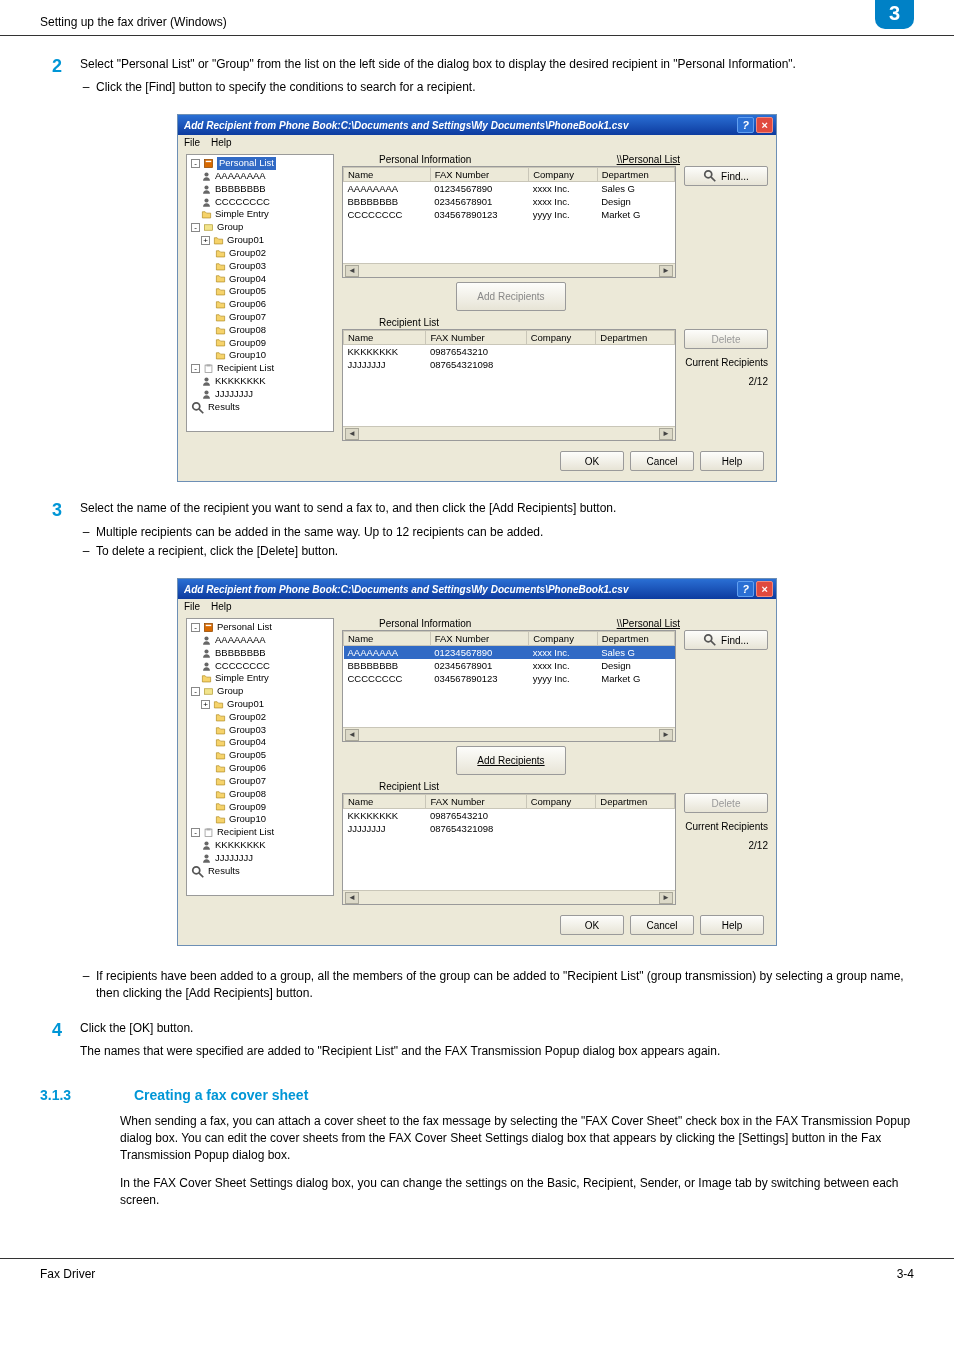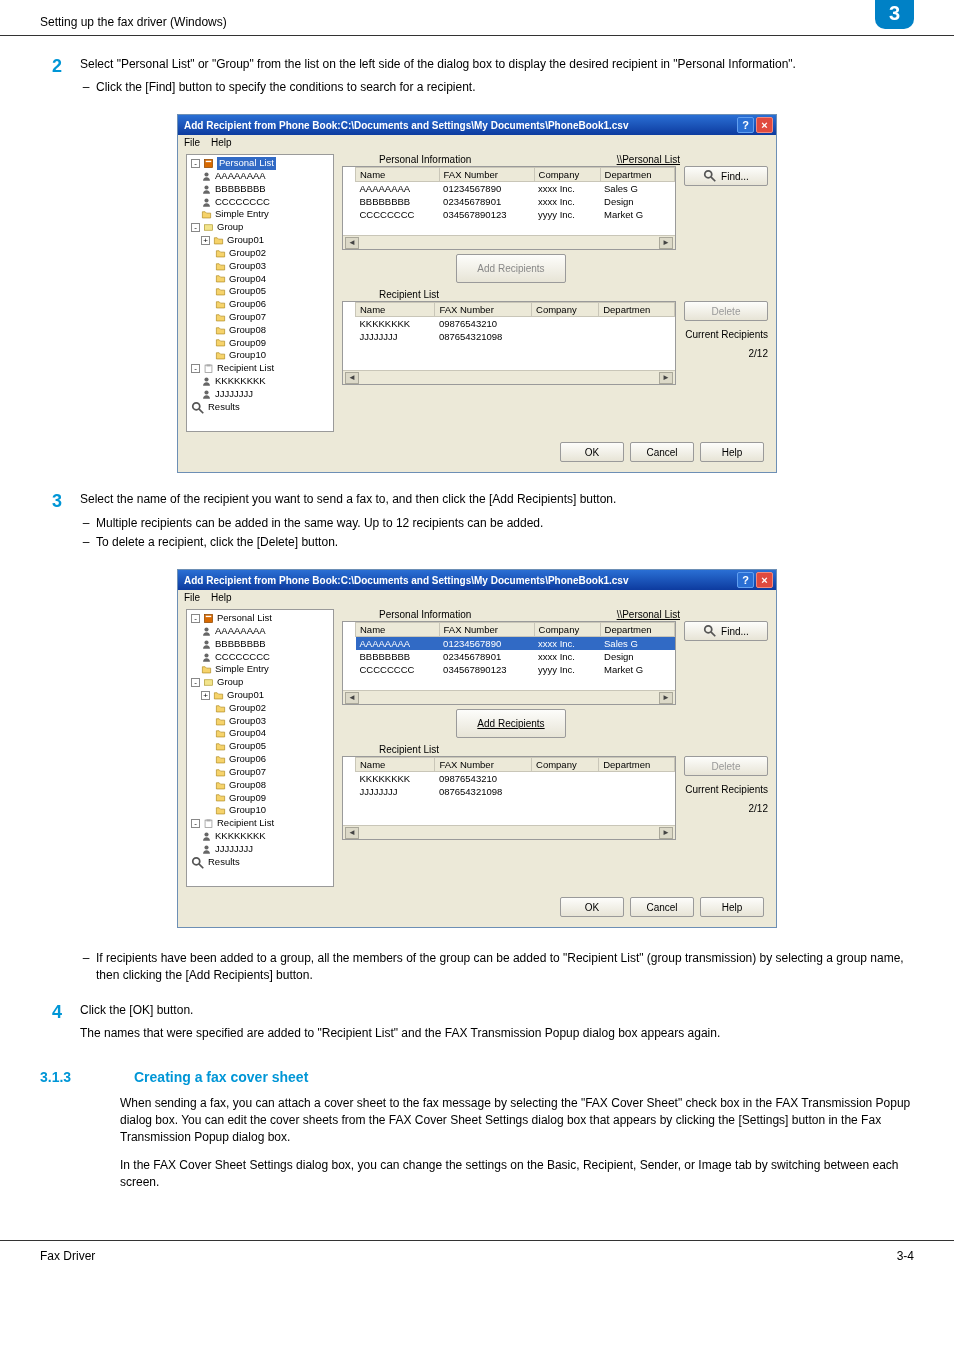--- a/index.html
+++ b/index.html
@@ -62,20 +62,21 @@
     padding-bottom: 10px;
   }
   .dialog .titlebar {
     background: linear-gradient(#2a6fd4, #0d3b9f);
     color: #fff;
     height: 20px;
     display: flex;
     align-items: center;
     padding: 0 3px 0 6px;
     font-weight: bold;
+    font-style: italic;
   }
   .dialog .titlebar .win-ttl { flex: 1; overflow: hidden; white-space: nowrap; font-size: 10px; }
   .win-btns { display: flex; gap: 2px; }
   .win-btn {
     width: 17px; height: 16px;
     display: inline-flex; align-items: center; justify-content: center;
     border-radius: 2px; font-size: 11px; font-weight: bold;
   }
   .win-btn.help { background: #2a6fd4; border: 1px solid #62a0f0; color: #fff; }
   .win-btn.close { background: #e04a3f; border: 1px solid #f08a7f; color: #fff; }
@@ -98,24 +99,23 @@
   .tree .selected { background: #316ac5; color: #fff; padding: 0 2px; }
   .twist { width: 9px; height: 9px; border: 1px solid #888; font-size: 8px; line-height: 7px; text-align: center; display: inline-block; background:#fff; color:#000; }
 
   .right-col { flex: 1; display: flex; flex-direction: column; }
   .panel-label { display: flex; justify-content: space-between; font-size: 10px; margin: 0 88px 1px 2px; padding-left: 35px; }
   .panel-row { display: flex; gap: 8px; align-items: flex-start; }
   .listbox {
     flex: 1;
     border: 1px solid #9a9a9a;
     background: #fff;
-    height: 84px;
+    height: 112px;
     overflow: hidden;
     position: relative;
-    padding-left: 12px;
   }
   .listbox table { width: 100%; border-collapse: collapse; font-size: 9.5px; }
   .listbox th { text-align: left; font-weight: normal; background: #ece9d8; border: 1px solid #c9c6b8; padding: 1px 4px; height: 14px; }
   .listbox td { padding: 1px 4px; white-space: nowrap; }
   .listbox tr.selrow td { background: #316ac5; color: #fff; }
   .scroll-strip {
     position: absolute; bottom: 0; left: 0; right: 0; height: 14px;
     background: #ece9d8; border-top: 1px solid #c9c6b8;
     display: flex; justify-content: space-between; align-items:center; padding: 0 2px;
   }

